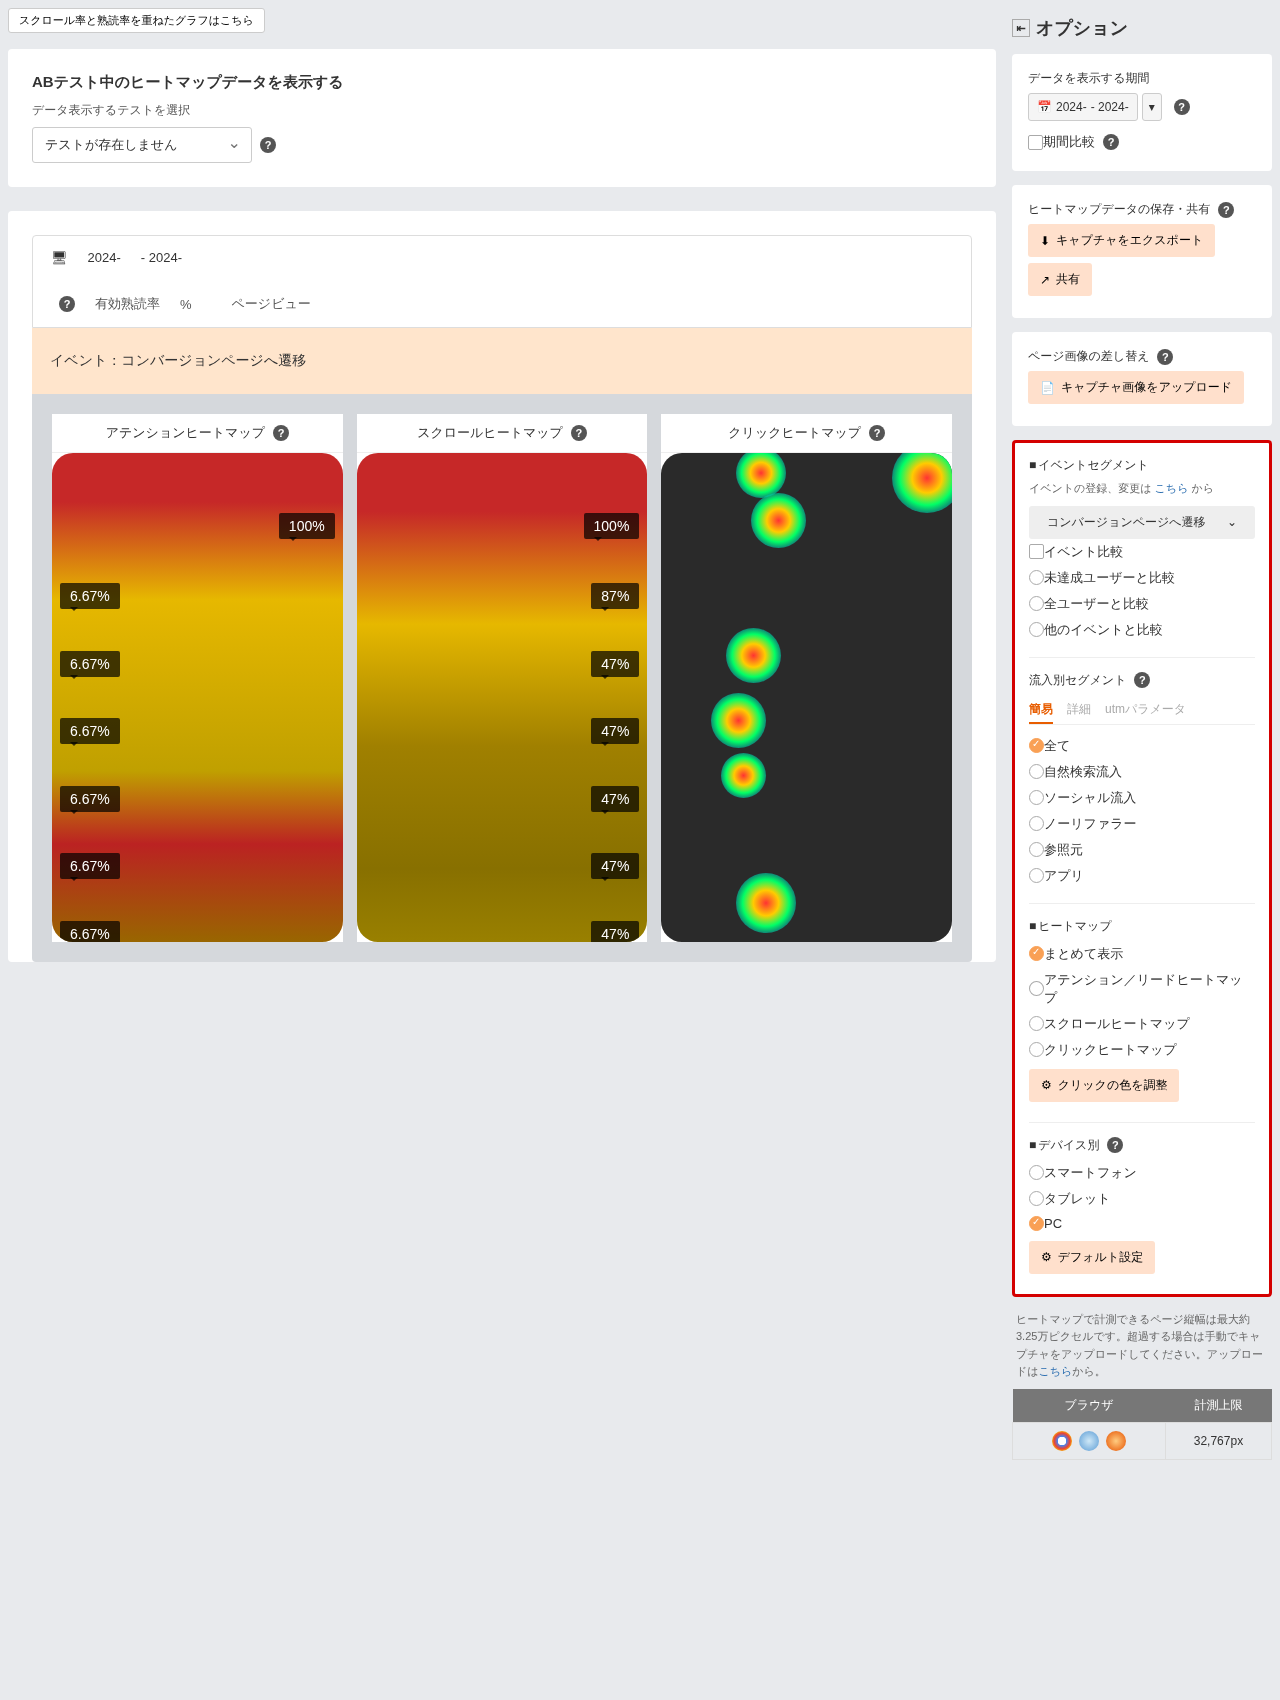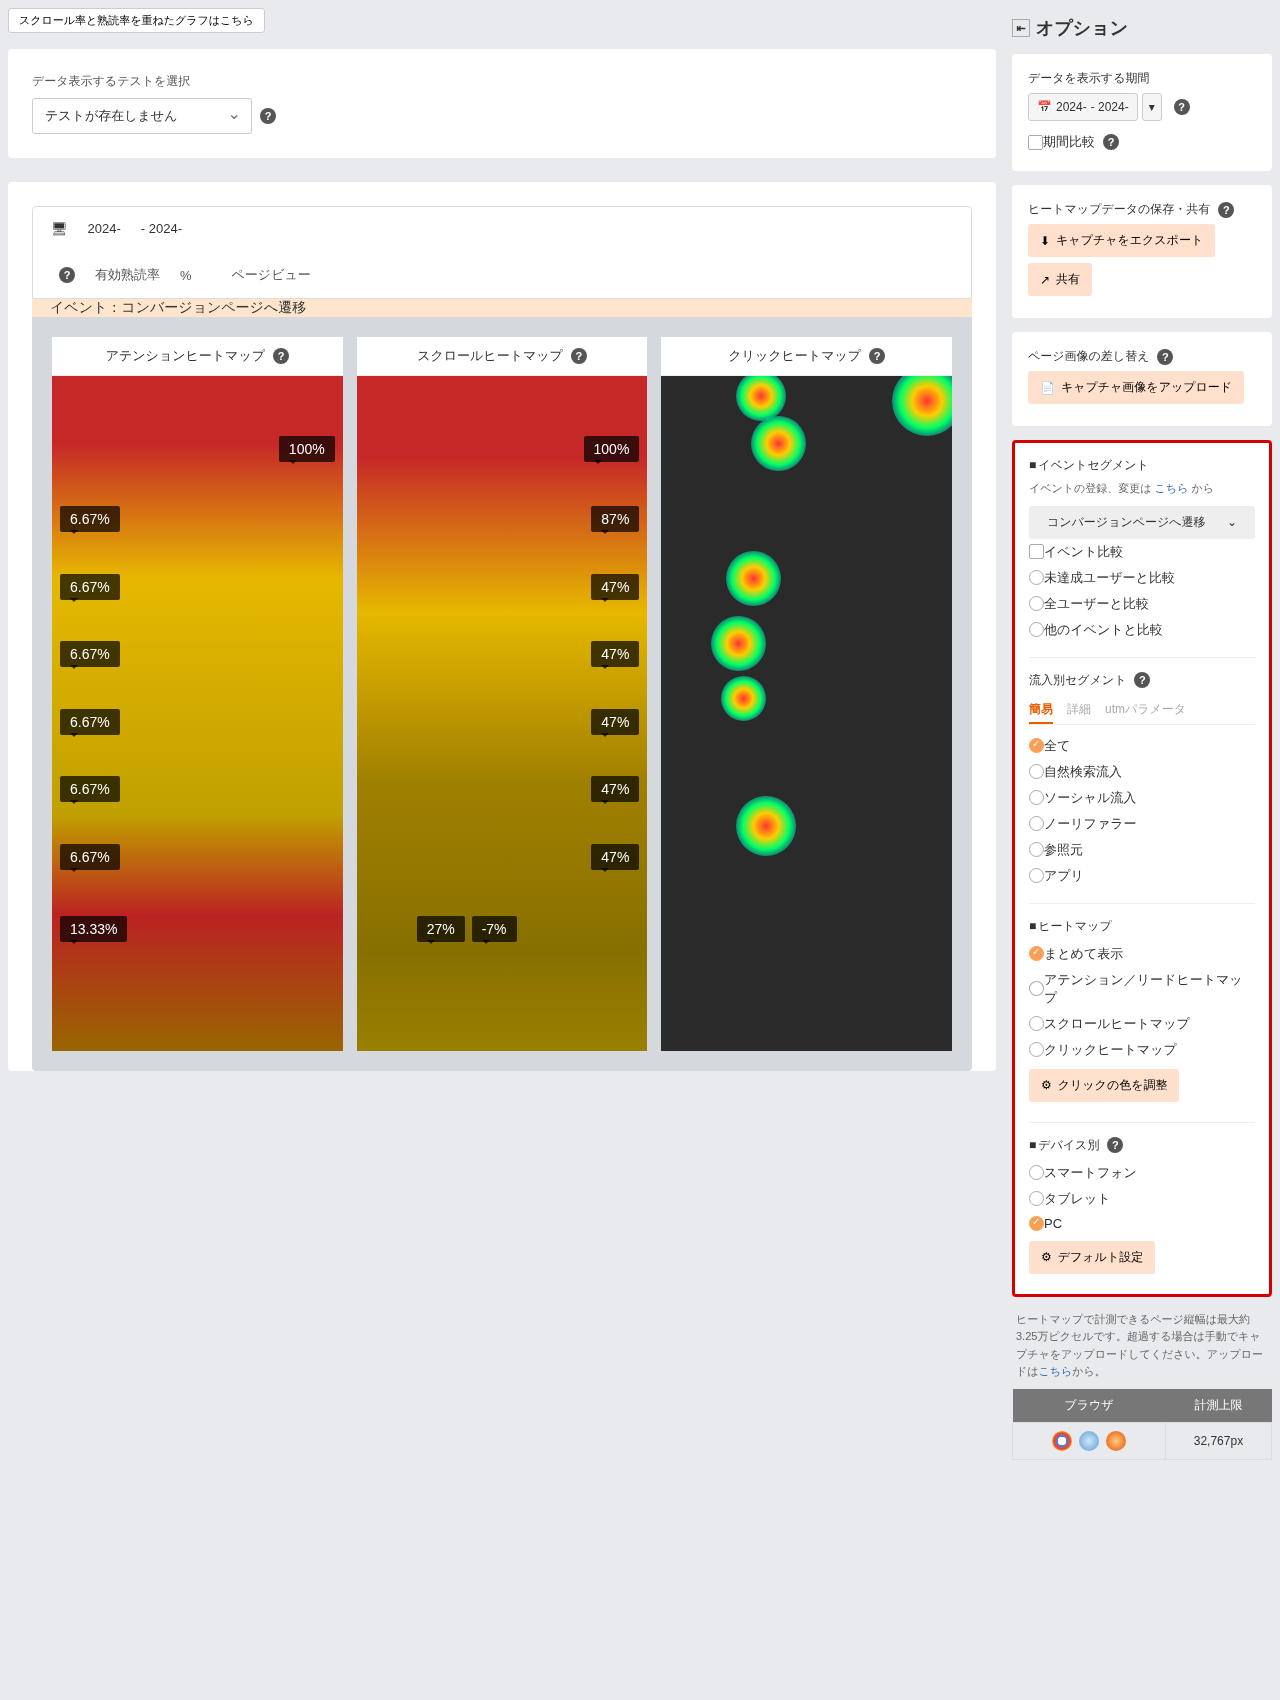--- a/index.html
+++ b/index.html
@@ -20,27 +20,27 @@
 .help { display: inline-flex; width: 16px; height: 16px; background: #555; color: #fff; border-radius: 50%; align-items: center; justify-content: center; font-size: 11px; font-weight: bold; margin-left: 8px; vertical-align: middle; }
 
 
 .tabs { border-bottom: 1px solid #ddd; margin-bottom: 12px; display: flex; gap: 20px; }
 .tab { padding: 8px 0; font-size: 13px; color: #aaa; cursor: pointer; }
 .tab.active { color: #e85d00; border-bottom: 3px solid #e85d00; font-weight: bold; }
 
 
 .info-bar { border: 1px solid #ddd; border-radius: 4px 4px 0 0; padding: 14px 18px; font-size: 13px; display: flex; gap: 20px; align-items: center; flex-wrap: wrap; }
 .info-bar .row2 { width: 100%; display: flex; gap: 20px; margin-top: 10px; align-items: center; color: #555; }
-.event-bar { background: #ffe5cc; padding: 0 18px; font-size: 14px; font-family: Liberation Serif, serif; }
+.event-bar { background: #ffe5cc; padding: 24px 18px; font-size: 14px; font-family: Liberation Serif, serif; }
 
 
 .hm-grid { background: #d5d8dc; padding: 20px; display: flex; gap: 14px; border-radius: 0 0 4px 4px; }
 .hm-col { flex: 1; background: #fff; display: flex; flex-direction: column; }
 .hm-head { padding: 10px; text-align: center; font-size: 13px; border-bottom: 1px solid #eee; display: flex; justify-content: center; align-items: center; }
-.hm-body { position: relative; height: 675px; overflow: hidden; }
+.hm-body { position: relative; height: 489px; overflow: hidden; border-radius: 21px; }
 .hm-body.attention { background: linear-gradient(#c62828 0%,#c62828 10%,#e6b800 30%,#c0a000 65%,#b22 80%,#960 100%); }
 .hm-body.scroll { background: linear-gradient(#c62828 0%,#c62828 12%,#e6b800 35%,#a08000 60%,#887000 85%,#998000 100%); }
 .hm-body.click { background: #2a2a2a; }
 .pct-label { position: absolute; background: rgba(0,0,0,0.7); color: #fff; padding: 5px 10px; font-size: 14px; border-radius: 2px; }
 .pct-label.left { left: 8px; }
 .pct-label.right { right: 8px; }
 .pct-label::after { content:""; position:absolute; bottom:-6px; left:10px; border:4px solid transparent; border-top-color:rgba(0,0,0,0.7);}
 .hot { position:absolute; border-radius:50%; background: radial-gradient(circle,#ff3333 0%,#ffcc00 30%,#00ff66 55%,rgba(0,100,255,0.4) 80%,transparent 100%); }
 
 
@@ -71,20 +71,21 @@
 </style>
 </head>
 <body>
 
 <div class="page">
 
   <div class="main">
     <button class="top-btn">スクロール率と熟読率を重ねたグラフはこちら</button>
 
     <div class="card">
+      <h3>ABテスト中のヒートマップデータを表示する</h3>
       <div class="sub">データ表示するテストを選択</div>
       <div style="display:flex;align-items:center;">
         <div class="select">テストが存在しません</div>
         <span class="help">?</span>
       </div>
     </div>
 
     <div class="card" style="padding:24px 24px 0;">
 
       <div class="info-bar">

